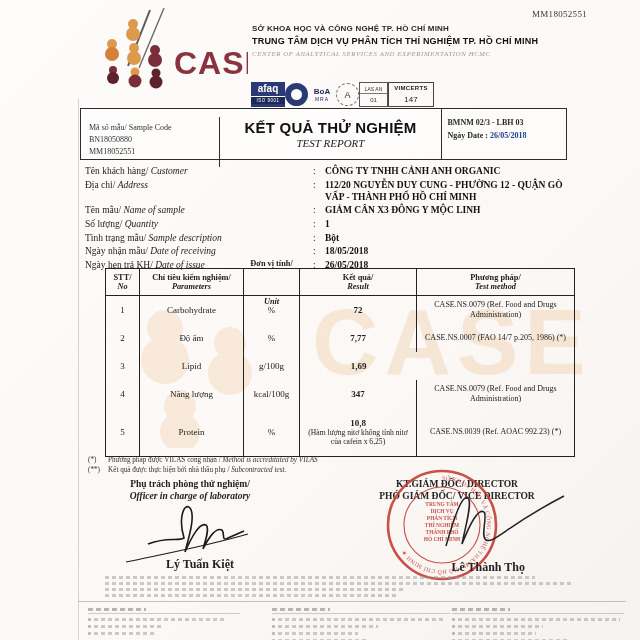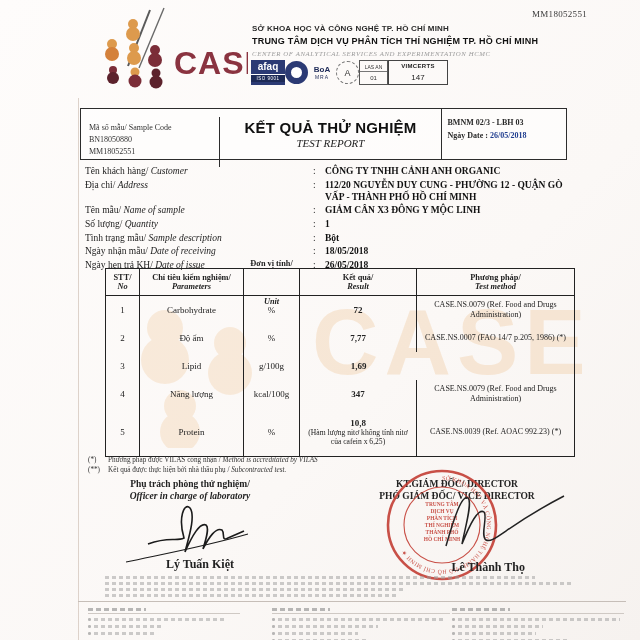--- a/index.html
+++ b/index.html
@@ -11,33 +11,33 @@
   }
   .abs { position: absolute; }
   .doc-edge { position:absolute; left:78px; top:98px; width:1px; height:542px; background:#ddd2ca; }
 
   
   .photo-code { position:absolute; left:532px; top:9px; font-size:9px; color:#3a3a3a; letter-spacing:.3px; }
   .org { position:absolute; left:252px; top:24px; font-family:"Liberation Sans",sans-serif; }
   .org-l1 { font-size:8px; font-weight:bold; color:#2a2a2a; letter-spacing:.2px; }
   .org-l2 { font-size:9px; font-weight:bold; color:#111; margin-top:3px; letter-spacing:.2px; }
   .org-l3 { font-size:6.8px; font-style:italic; color:#9a9a9a; margin-top:4px; letter-spacing:.6px; font-family:"Liberation Serif",serif; }
-  .badges { position:absolute; left:251px; top:60px; display:flex; align-items:center; }
+  .badges { position:absolute; left:251px; top:82px; display:flex; align-items:center; }
   .bdg-afaq { width:34px; height:25px; background:#2b3a74; color:#fff; text-align:center; font-family:"Liberation Sans",sans-serif; }
   .bdg-afaq .t1 { font-size:10px; font-weight:bold; line-height:14px; }
   .bdg-afaq .t2 { font-size:4.5px; background:#1d2a57; line-height:6px; letter-spacing:.5px; border-top:1px solid #fff; padding-top:1px; }
   .bdg-circle { width:23px; height:23px; border-radius:50%; border:6px solid #2b3a74; background:#fff; }
   .bdg-boa { text-align:center; font-family:"Liberation Sans",sans-serif; color:#1d2a57; width:28px; }
   .bdg-boa .t1 { font-size:8px; font-weight:bold; }
   .bdg-boa .t2 { font-size:5px; letter-spacing:1px; }
   .bdg-a { width:23px; height:23px; border-radius:50%; border:1px dashed #777; display:flex; align-items:center; justify-content:center; font-size:9px; color:#333; font-family:"Liberation Sans",sans-serif; }
   .bdg-las { width:29px; height:25px; border:1px solid #555; text-align:center; font-family:"Liberation Sans",sans-serif; color:#333; }
   .bdg-las .t1 { font-size:5px; line-height:8px; border-bottom:1px solid #777; padding-top:2px; }
   .bdg-las .t2 { font-size:6px; line-height:12px; }
-  .bdg-vim { width:60px; height:25px; border:1.2px solid #444; text-align:center; font-family:"Liberation Sans",sans-serif; color:#222; }
+  .bdg-vim { width:46px; height:25px; border:1.2px solid #444; text-align:center; font-family:"Liberation Sans",sans-serif; color:#222; }
   .bdg-vim .t1 { font-size:6px; font-weight:bold; line-height:11px; letter-spacing:.3px; }
   .bdg-vim .t2 { font-size:8px; line-height:11px; }
 
   
   .tt { position:absolute; left:80px; top:108px; width:487px; height:52px; display:flex; border:1.4px solid #2c2c2c; background:rgba(255,255,255,.5); }
   .tt-c { border-right:1px solid #2c2c2c; height:100%; }
   .tt-c:last-child { border-right:none; }
   .tt-c1 { width:140px; padding:5px 8px; font-size:8px; line-height:1.5; color:#333;margin-top:8px; }
   .tt-c2 { width:222px; display:flex; flex-direction:column; align-items:center; justify-content:center; }
   .tt-c2 .vi { font-family:"Liberation Sans",sans-serif; font-weight:bold; font-size:15px; color:#101010; letter-spacing:.2px; }

